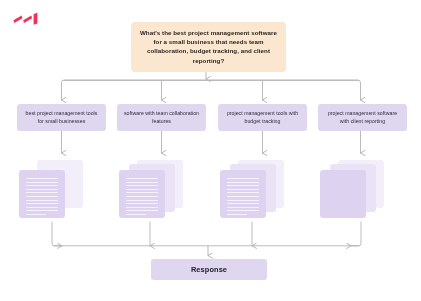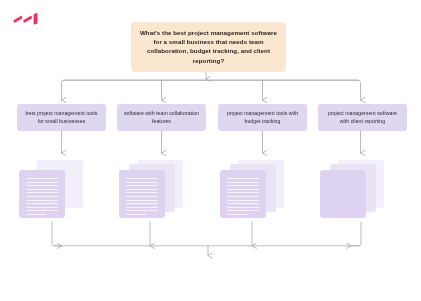--- a/index.html
+++ b/index.html
@@ -271,14 +271,17 @@
   </div>
 
   <div class="doc-stack" id="stack-3">
     <div class="doc-card back2"></div>
     <div class="doc-card back1"></div>
     <div class="doc-card front">
       <div class="doc-lines"></div>
     </div>
   </div>
 
+  <div id="response-box">
+    <span>Response</span>
+  </div>
 
 </div>
 
 </body></html>

